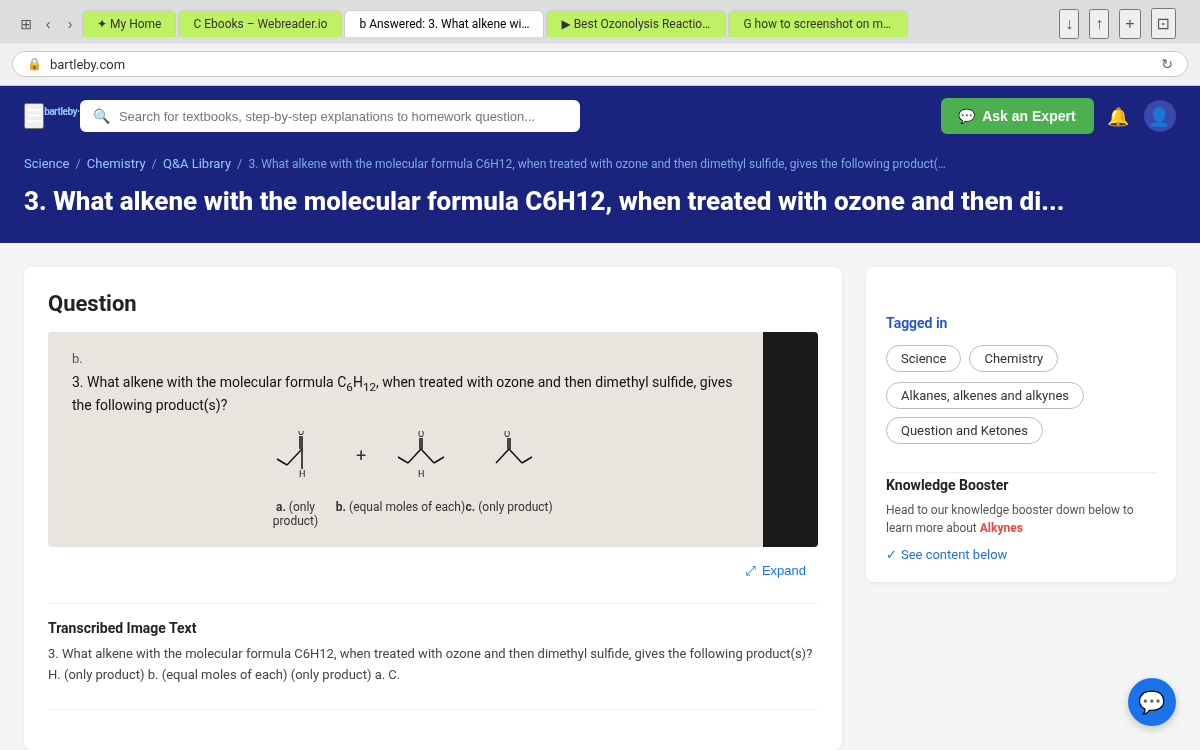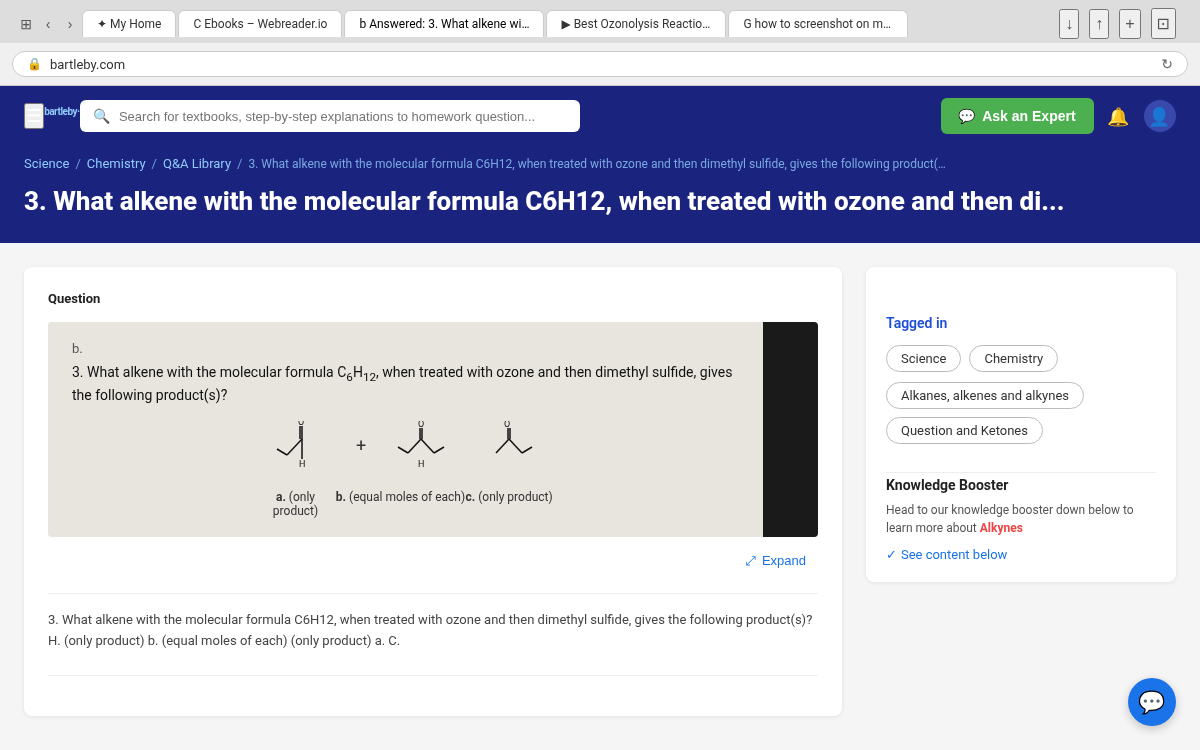--- a/index.html
+++ b/index.html
@@ -3,21 +3,21 @@
   <meta charset="utf-8">
   <style>
     * { box-sizing: border-box; margin: 0; padding: 0; }
     body { font-family: -apple-system, BlinkMacSystemFont, 'Segoe UI', Roboto, sans-serif; background: #f5f5f5; font-size: 14px; }
 
     
     .browser-chrome { background: #e8e8e8; border-bottom: 1px solid #ccc; }
     .browser-toolbar { display: flex; align-items: center; padding: 8px 12px; gap: 10px; background: #f0f0f0; }
     .browser-btn { width: 20px; height: 20px; background: none; border: none; cursor: pointer; color: #555; font-size: 14px; display: flex; align-items: center; justify-content: center; }
     .browser-tabs { display: flex; background: #ddd; padding: 0 8px; gap: 2px; font-size: 12px; }
-    .browser-tab { padding: 6px 14px; background: #ffffff; border-radius: 6px 6px 0 0; cursor: pointer; white-space: nowrap; overflow: hidden; text-overflow: ellipsis; max-width: 200px; color: #333; border: 1px solid #ccc; border-bottom: none; }
+    .browser-tab { padding: 6px 14px; background: #bef264; border-radius: 6px 6px 0 0; cursor: pointer; white-space: nowrap; overflow: hidden; text-overflow: ellipsis; max-width: 200px; color: #333; border: 1px solid #ccc; border-bottom: none; }
     .browser-tab.active { background: #fff; color: #000; }
     .url-bar { flex: 1; display: flex; align-items: center; background: #fff; border: 1px solid #ccc; border-radius: 20px; padding: 4px 14px; gap: 8px; font-size: 13px; color: #333; }
     .url-bar-lock { color: #555; font-size: 12px; }
     .url-bar-refresh { color: #666; font-size: 14px; margin-left: auto; cursor: pointer; }
     .browser-action-btn { color: #555; font-size: 16px; cursor: pointer; padding: 4px; }
 
     
     .site-header { background: #1a237e; padding: 0 24px; display: flex; align-items: center; height: 60px; }
     .hamburger { color: #fff; font-size: 18px; cursor: pointer; }
     .logo { color: #fff; font-size: 24px; font-weight: bold; font-style: italic; letter-spacing: -0.5px; }
@@ -33,21 +33,21 @@
     
     .breadcrumb-hero { background: #1a237e; padding: 10px 24px 24px; }
     .breadcrumb { display: flex; align-items: center; gap: 6px; font-size: 13px; color: #90caf9; margin-bottom: 14px; }
     .breadcrumb a { color: #90caf9; text-decoration: none; }
     .breadcrumb span { color: #90caf9; opacity: 0.7; }
     .page-title { color: #fff; font-size: 26px; font-weight: 800; line-height: 1.3; }
 
     
     .main-content { display: flex; gap: 24px; padding: 24px; max-width: 1200px; margin: 0 auto; }
     .question-panel { flex: 1; background: #fff; border-radius: 8px; padding: 24px; box-shadow: 0 1px 4px rgba(0,0,0,0.08); }
-    .question-label { font-size: 13px; font-weight: 700; color: #222; margin-bottom: 16px; }
+    .question-label { font-size: 22px; font-weight: 700; color: #222; margin-bottom: 16px; }
     .question-image-wrap { background: #f0ede8; border-radius: 4px; overflow: hidden; position: relative; margin-bottom: 8px; }
     .expand-bar { display: flex; justify-content: flex-end; padding: 8px 12px; }
     .expand-btn { color: #1a73e8; font-size: 13px; cursor: pointer; display: flex; align-items: center; gap: 6px; background: none; border: none; }
     .transcribed-title { font-size: 14px; font-weight: 700; color: #222; margin: 16px 0 8px; }
     .transcribed-text { font-size: 13px; color: #444; line-height: 1.6; }
 
     
     .right-panel { width: 310px; flex-shrink: 0; }
     .tagged-in-card { background: #fff; border-radius: 8px; padding: 20px; box-shadow: 0 1px 4px rgba(0,0,0,0.08); margin-bottom: 16px; }
     .tagged-in-label { font-size: 14px; font-weight: 600; color: #1d4ed8; margin-bottom: 14px; margin-top: 28px; }
@@ -232,20 +232,21 @@
 
     <div class="expand-bar">
       <button class="expand-btn">
         <span>⤢</span>
         <span>Expand</span>
       </button>
     </div>
 
     <hr class="divider">
 
+    <div class="transcribed-title">Transcribed Image Text</div>
     <div class="transcribed-text">3. What alkene with the molecular formula C6H12, when treated with ozone and then dimethyl sulfide, gives the following product(s)? H. (only product) b. (equal moles of each) (only product) a. C.</div>
 
     <hr class="divider" style="margin-top:24px;">
   </div>
 
   <div class="right-panel">
     <div class="tagged-in-card">
       <div class="tagged-in-label">Tagged in</div>
 
       <div class="tags-row">

